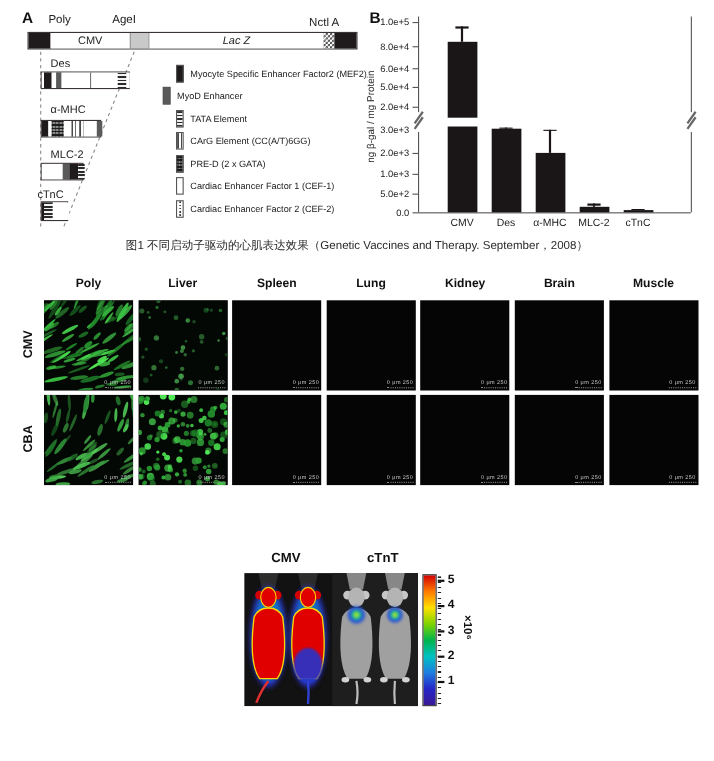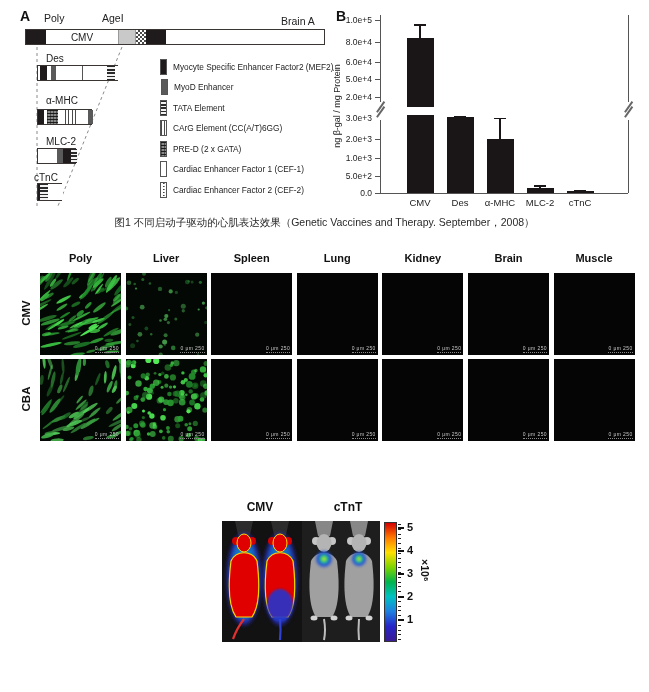--- a/index.html
+++ b/index.html
@@ -55,26 +55,27 @@
 </style>
 </head>
 <body>
 
 <div class="page">
 
   <section>
     <span class="abs plabel" style="left:20px;top:8px">A</span>
     <span class="abs site" style="left:44px;top:12px">Poly</span>
     <span class="abs site" style="left:102px;top:12px">AgeI</span>
-    <span class="abs site" style="left:281px;top:15px">Brain A</span>
+    <span class="abs site" style="left:281px;top:15px">Nctl A</span>
 
     <div class="abs mainbar" style="left:25px;top:29px;width:300px;">
       <div class="seg p-black" style="width:20px"></div>
       <div class="seg cmv-txt" style="width:72px">CMV</div>
       <div class="seg p-lgray" style="width:18px"></div>
+      <div class="seg cmv-txt lacz-txt" style="width:158px">Lac Z</div>
       <div class="seg p-checker" style="width:10px"></div>
       <div class="seg p-black" style="width:20px"></div>
     </div>
 
     <svg class="abs" style="left:0;top:0" width="330" height="212">
       <line x1="37" y1="47" x2="37" y2="206" stroke="#8a8a8a" stroke-width="1" stroke-dasharray="3,3"></line>
       <line x1="122" y1="47" x2="58" y2="206" stroke="#8a8a8a" stroke-width="1" stroke-dasharray="3,3"></line>
     </svg>
 
     <span class="abs vlabel" style="left:46px;top:53px">Des</span>
@@ -115,21 +116,21 @@
       <div class="seg p-black" style="width:2px"></div>
       <div class="seg p-h" style="width:8px"></div>
       <div class="seg p-white" style="width:15px"></div>
     </div>
 
     <div id="legendA">
         <div class="legend-item" style="left: 160px; top: 58px;">
           <div class="sw p-black" style=""></div>
           <div class="lt" style="">Myocyte Specific Enhancer Factor2 (MEF2)</div>
         </div>
-        <div class="legend-item" style="left: 161px; top: 78.5px;">
+        <div class="legend-item" style="left: 148px; top: 78.5px;">
           <div class="sw p-gray" style=""></div>
           <div class="lt" style="">MyoD Enhancer</div>
         </div>
         <div class="legend-item" style="left: 160px; top: 99px;">
           <div class="sw p-h" style=""></div>
           <div class="lt" style="">TATA Element</div>
         </div>
         <div class="legend-item" style="left: 160px; top: 119.5px;">
           <div class="sw p-v" style=""></div>
           <div class="lt" style="">CArG Element (CC(A/T)6GG)</div>

